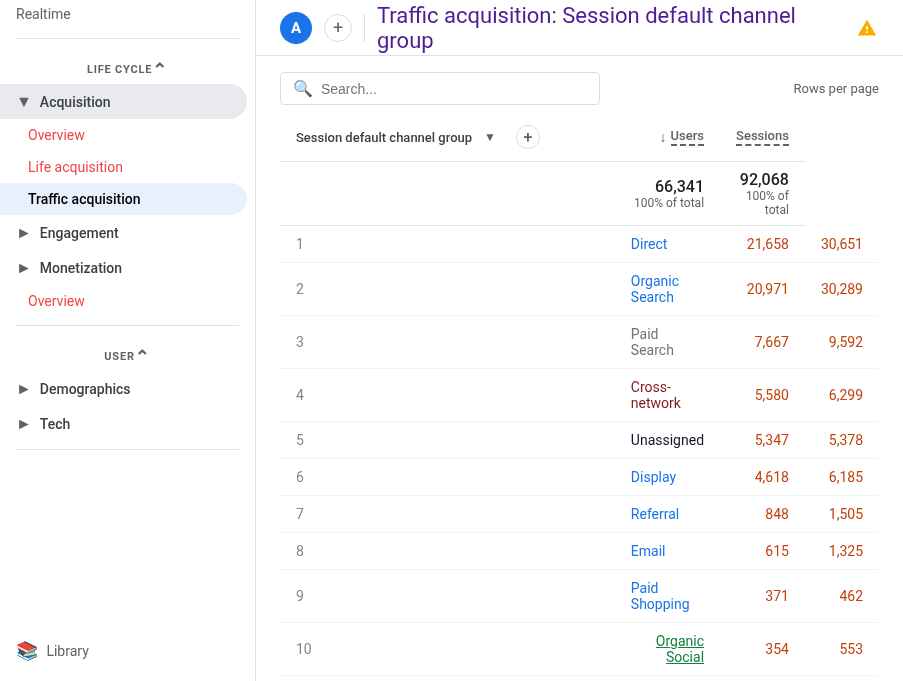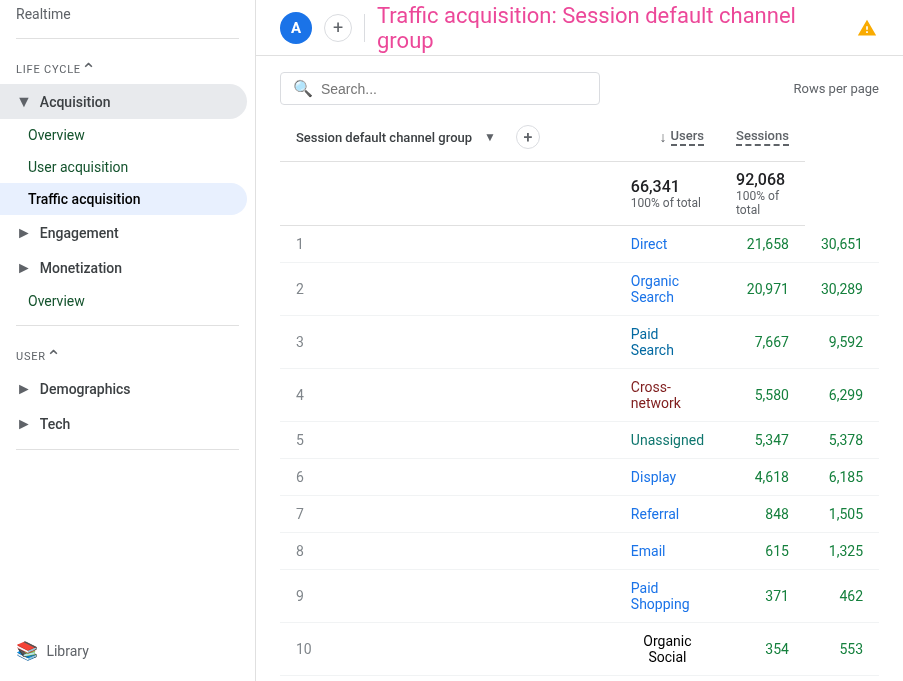--- a/index.html
+++ b/index.html
@@ -27,44 +27,44 @@
       line-height: 1.2;
     }
     .sidebar-subtitle {
       font-size: 14px;
       color: #5f6368;
       padding: 6px 16px 8px 16px;
     }
 
     .sidebar-section-label {
       font-size: 11px;
-      font-weight: 400;
+      font-weight: 700;
       color: #5f6368;
       text-transform: uppercase;
       letter-spacing: 0.8px;
       padding: 12px 16px 4px 16px;
       display: flex;
       align-items: center;
-      justify-content: flex-start;
+      justify-content: center;
     }
     .sidebar-section-label .chevron {
       font-size: 18px;
       color: #5f6368;
       cursor: pointer;
     }
 
     .sidebar-item {
       display: flex;
       align-items: center;
       padding: 8px 16px 8px 28px;
       cursor: pointer;
       border-radius: 0 24px 24px 0;
       margin-right: 8px;
       font-size: 14px;
-      color: #14532d;
+      color: #ef4444;
     }
     .sidebar-item.active { background: #e8f0fe; color: #000000; font-weight: 500; }
 
     .sidebar-item-parent {
       display: flex;
       align-items: center;
       padding: 8px 16px;
       cursor: pointer;
       border-radius: 0 24px 24px 0;
       margin-right: 8px;
@@ -144,21 +144,21 @@
 
     .topbar-divider {
       width: 1px;
       height: 28px;
       background: #dadce0;
     }
 
     .page-title {
       font-size: 22px;
       font-weight: 400;
-      color: #ec4899;
+      color: #4c1d95;
       flex: 1;
     }
 
     .warning-icon {
       width: 24px;
       height: 24px;
       display: flex;
       align-items: center;
       justify-content: center;
     }
@@ -239,21 +239,21 @@
     .sort-arrow {
       color: #5f6368;
       font-size: 14px;
     }
 
     .data-table td {
       padding: 10px 16px;
       border-bottom: 1px solid #f1f3f4;
       font-size: 14px;
       text-align: right;
-      color: #15803d;
+      color: #c2410c;
     }
 
     .data-table td.row-num {
       color: #80868b;
       text-align: left;
       width: 40px;
     }
 
     .data-table td.channel-name {
       text-align: left;
@@ -265,21 +265,21 @@
       font-size: 13px;
       color: #5f6368;
       padding: 8px 16px;
       border-bottom: 1px solid #e0e0e0;
     }
 
     .summary-row td.total-val {
       font-size: 16px;
       font-weight: 500;
       color: #202124;
-      text-align: left;
+      text-align: right;
     }
 
     
     .col-header-row th {
       padding: 8px 16px 12px 16px;
     }
 
     .channel-dropdown {
       display: flex;
       align-items: center;
@@ -319,21 +319,21 @@
   <div class="sidebar-item-parent open">
     <span class="chevron-icon">▼</span>
     <span>Acquisition</span>
   </div>
 
   <div class="sidebar-item">
     <span>Overview</span>
   </div>
 
   <div class="sidebar-item">
-    <span>User acquisition</span>
+    <span>Life acquisition</span>
   </div>
 
   <div class="sidebar-item active">
     <span>Traffic acquisition</span>
   </div>
 
   <div class="sidebar-item-parent">
     <span class="chevron-icon">►</span>
     <span>Engagement</span>
   </div>
@@ -440,33 +440,33 @@
     <td>30,651</td>
   </tr>
           <tr>
     <td class="row-num" style="text-align:left; color:#80868b; width:30px;">2</td>
     <td class="channel-name" style="text-align:left; color:#1a73e8;">Organic Search</td>
     <td>20,971</td>
     <td>30,289</td>
   </tr>
           <tr>
     <td class="row-num" style="text-align:left; color:#80868b; width:30px;">3</td>
-    <td class="channel-name" style="text-align:left; color:#0369a1;">Paid Search</td>
+    <td class="channel-name" style="text-align:left; color:#737373;">Paid Search</td>
     <td>7,667</td>
     <td>9,592</td>
   </tr>
           <tr>
     <td class="row-num" style="text-align:left; color:#80868b; width:30px;">4</td>
     <td class="channel-name" style="text-align:left; color:#7f1d1d;">Cross-network</td>
     <td>5,580</td>
     <td>6,299</td>
   </tr>
           <tr>
     <td class="row-num" style="text-align:left; color:#80868b; width:30px;">5</td>
-    <td class="channel-name" style="text-align:left; color:#0f766e;">Unassigned</td>
+    <td class="channel-name" style="text-align:left; color:#0f172a;">Unassigned</td>
     <td>5,347</td>
     <td>5,378</td>
   </tr>
           <tr>
     <td class="row-num" style="text-align:left; color:#80868b; width:30px;">6</td>
     <td class="channel-name" style="text-align:left; color:#1a73e8;">Display</td>
     <td>4,618</td>
     <td>6,185</td>
   </tr>
           <tr>
@@ -482,20 +482,20 @@
     <td>1,325</td>
   </tr>
           <tr>
     <td class="row-num" style="text-align:left; color:#80868b; width:30px;">9</td>
     <td class="channel-name" style="text-align:left; color:#1a73e8;">Paid Shopping</td>
     <td>371</td>
     <td>462</td>
   </tr>
           <tr>
     <td class="row-num" style="text-align:left; color:#80868b; width:30px;">10</td>
-    <td class="channel-name" style="text-align:center; color:#000000;">Organic Social</td>
+    <td class="channel-name" style="text-align:right; color:#15803d;text-decoration:underline;">Organic Social</td>
     <td>354</td>
     <td>553</td>
   </tr>
         </tbody>
     </table>
   </div>
 </div>
 
 </body></html>

